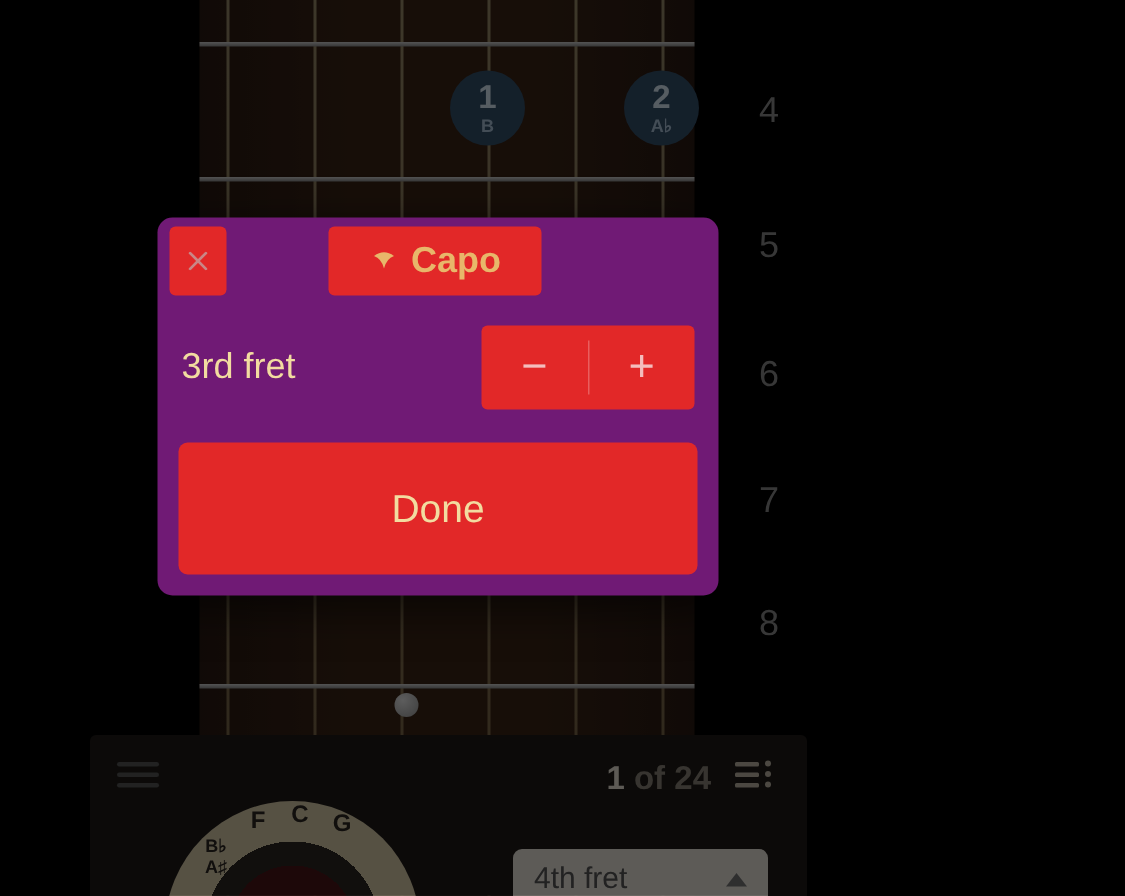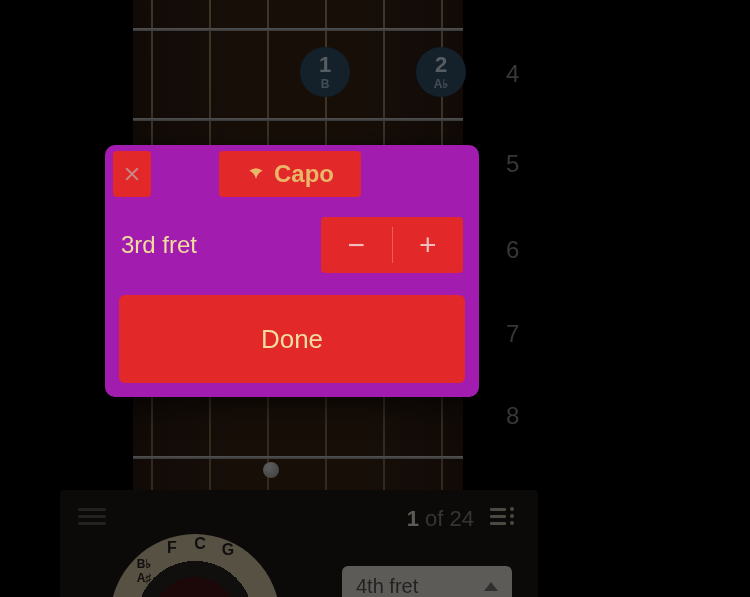--- a/index.html
+++ b/index.html
@@ -97,21 +97,21 @@
   .hamburger span {
     display:block; height:3px; background:#555; margin:4px 0; border-radius:2px;
   }
   .position-counter {
     position: absolute;
     right: 64px; top: 16px;
     color: #e8e0d4;
     font-size: 22px;
   }
   .position-counter b { font-weight:700; }
-  .position-counter .of { color:#8a8378; font-weight:400; }
+  .position-counter .of { color:#8a8378; font-weight:700; }
   .list-icon {
     position: absolute;
     right: 22px; top: 14px;
     width: 26px;
   }
   .list-icon .row { display:flex; align-items:center; margin:3px 0;}
   .list-icon .bar { width:16px; height:3px; background:#beb5a6; border-radius:1px;}
   .list-icon .dots { margin-left:4px; width:4px; height:4px; background:#beb5a6; border-radius:2px;}
 
   
@@ -153,21 +153,21 @@
     border-right:7px solid transparent;
     border-bottom:9px solid #777;
   }
 
   
   .dialog {
     position: absolute;
     left: 105px;
     top: 145px;
     width: 374px;
-    background: #a21caf;
+    background: #701a75;
     border-radius: 10px;
     z-index: 50;
     box-shadow: 0 8px 30px rgba(0,0,0,.6);
     padding-bottom: 14px;
   }
   .dlg-header {
     position: relative;
     height: 58px;
   }
   .close-btn {

